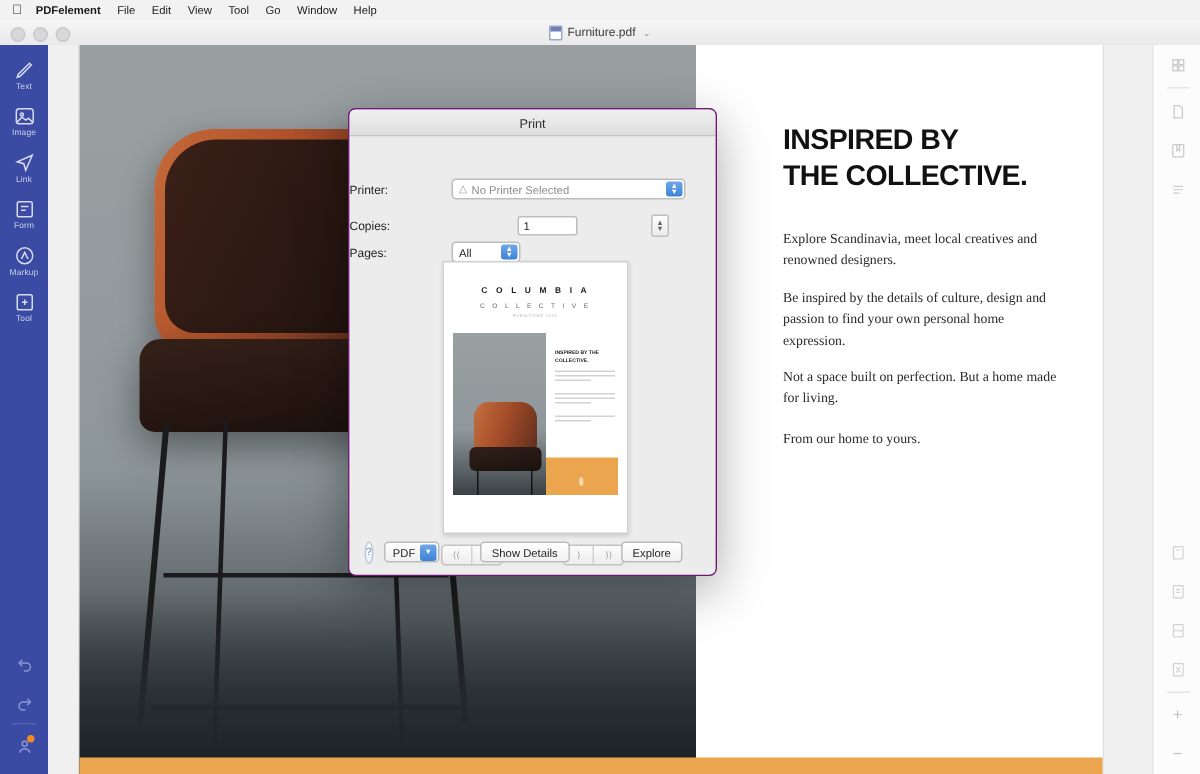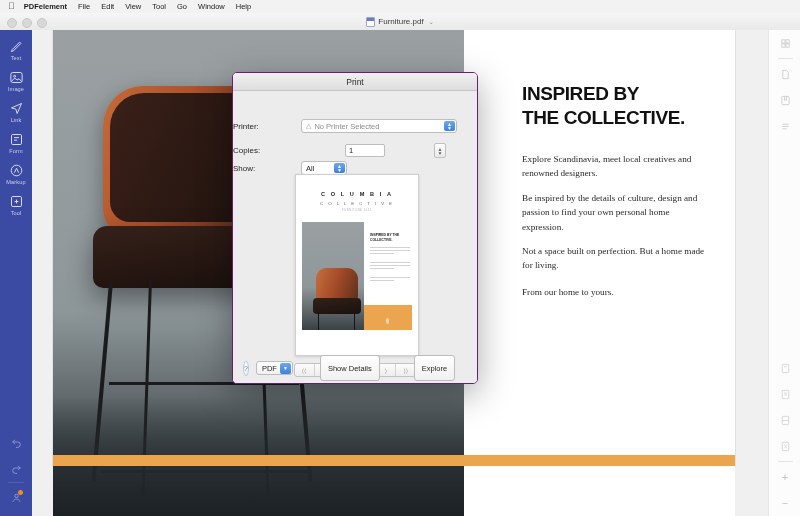--- a/index.html
+++ b/index.html
@@ -66,21 +66,21 @@
     position:absolute;width:5px;height:5px;border-radius:50%;
     background:#f08a24;margin-left:9px;margin-top:-9px;
   }
 
   
   .canvas{
     position:absolute;left:32px;top:30px;width:736px;height:486px;
     background:#f0f0f0;overflow:hidden;
   }
   .page{
-    position:absolute;left:21px;top:0;width:682px;height:436px;
+    position:absolute;left:21px;top:0;width:682px;height:486px;
     background:#ffffff;box-shadow:0 0 0 1px #e0e0e0;
   }
   
   .photo{
     position:absolute;left:0;top:0;width:411px;height:486px;
     background:
       linear-gradient(180deg,#9aa0a2 0%,#929a9d 42%,#8d9699 58%,#5c6468 78%,#2c3236 100%);
     overflow:hidden;
   }
   .photo .floorshadow{
@@ -246,21 +246,21 @@
   .navbtns span:last-child{border-right:none;}
 
   .footer{
     position:absolute;left:0;bottom:8px;width:244px;height:16px;
     display:flex;align-items:center;padding:0 10px;box-sizing:border-box;gap:7px;
   }
   .btn{
     height:14px;border:1px solid #bcbcbc;border-radius:3px;
     background:linear-gradient(#ffffff,#f0f0f0);
     display:flex;align-items:center;justify-content:center;
-    font-size:7.5px;color:#1f1f1f;padding:12px 7px;box-sizing:border-box;white-space:nowrap;margin-left:20px;
+    font-size:7.5px;color:#1f1f1f;padding:0 7px;box-sizing:border-box;white-space:nowrap;margin-left:20px;
   }
   .btn.disabled{color:#b2b2b2;background:linear-gradient(#fafafa,#f3f3f3);}
   .help{
     width:13px;height:13px;border-radius:50%;border:1px solid #b9c9dd;
     background:linear-gradient(#fdfdfd,#eef2f7);
     display:flex;align-items:center;justify-content:center;
     font-size:7px;color:#5b7fae;
   }
   .pdfbtn{
     height:14px;border:1px solid #bcbcbc;border-radius:3px;
@@ -490,21 +490,21 @@
       <div class="row r-copies">
         <span class="lbl">Copies:</span>
         <div class="txtfield">1</div>
         <div class="stepper">
             <span>▲</span>
             <span>▼</span>
           </div>
       </div>
 
       <div class="row r-pages">
-        <span class="lbl">Show:</span>
+        <span class="lbl">Pages:</span>
         <div class="popup pages">
           <span>All</span>
           <span class="arrows">
               <span>▲</span>
               <span>▼</span>
             </span>
         </div>
       </div>
 
       <div class="preview">

